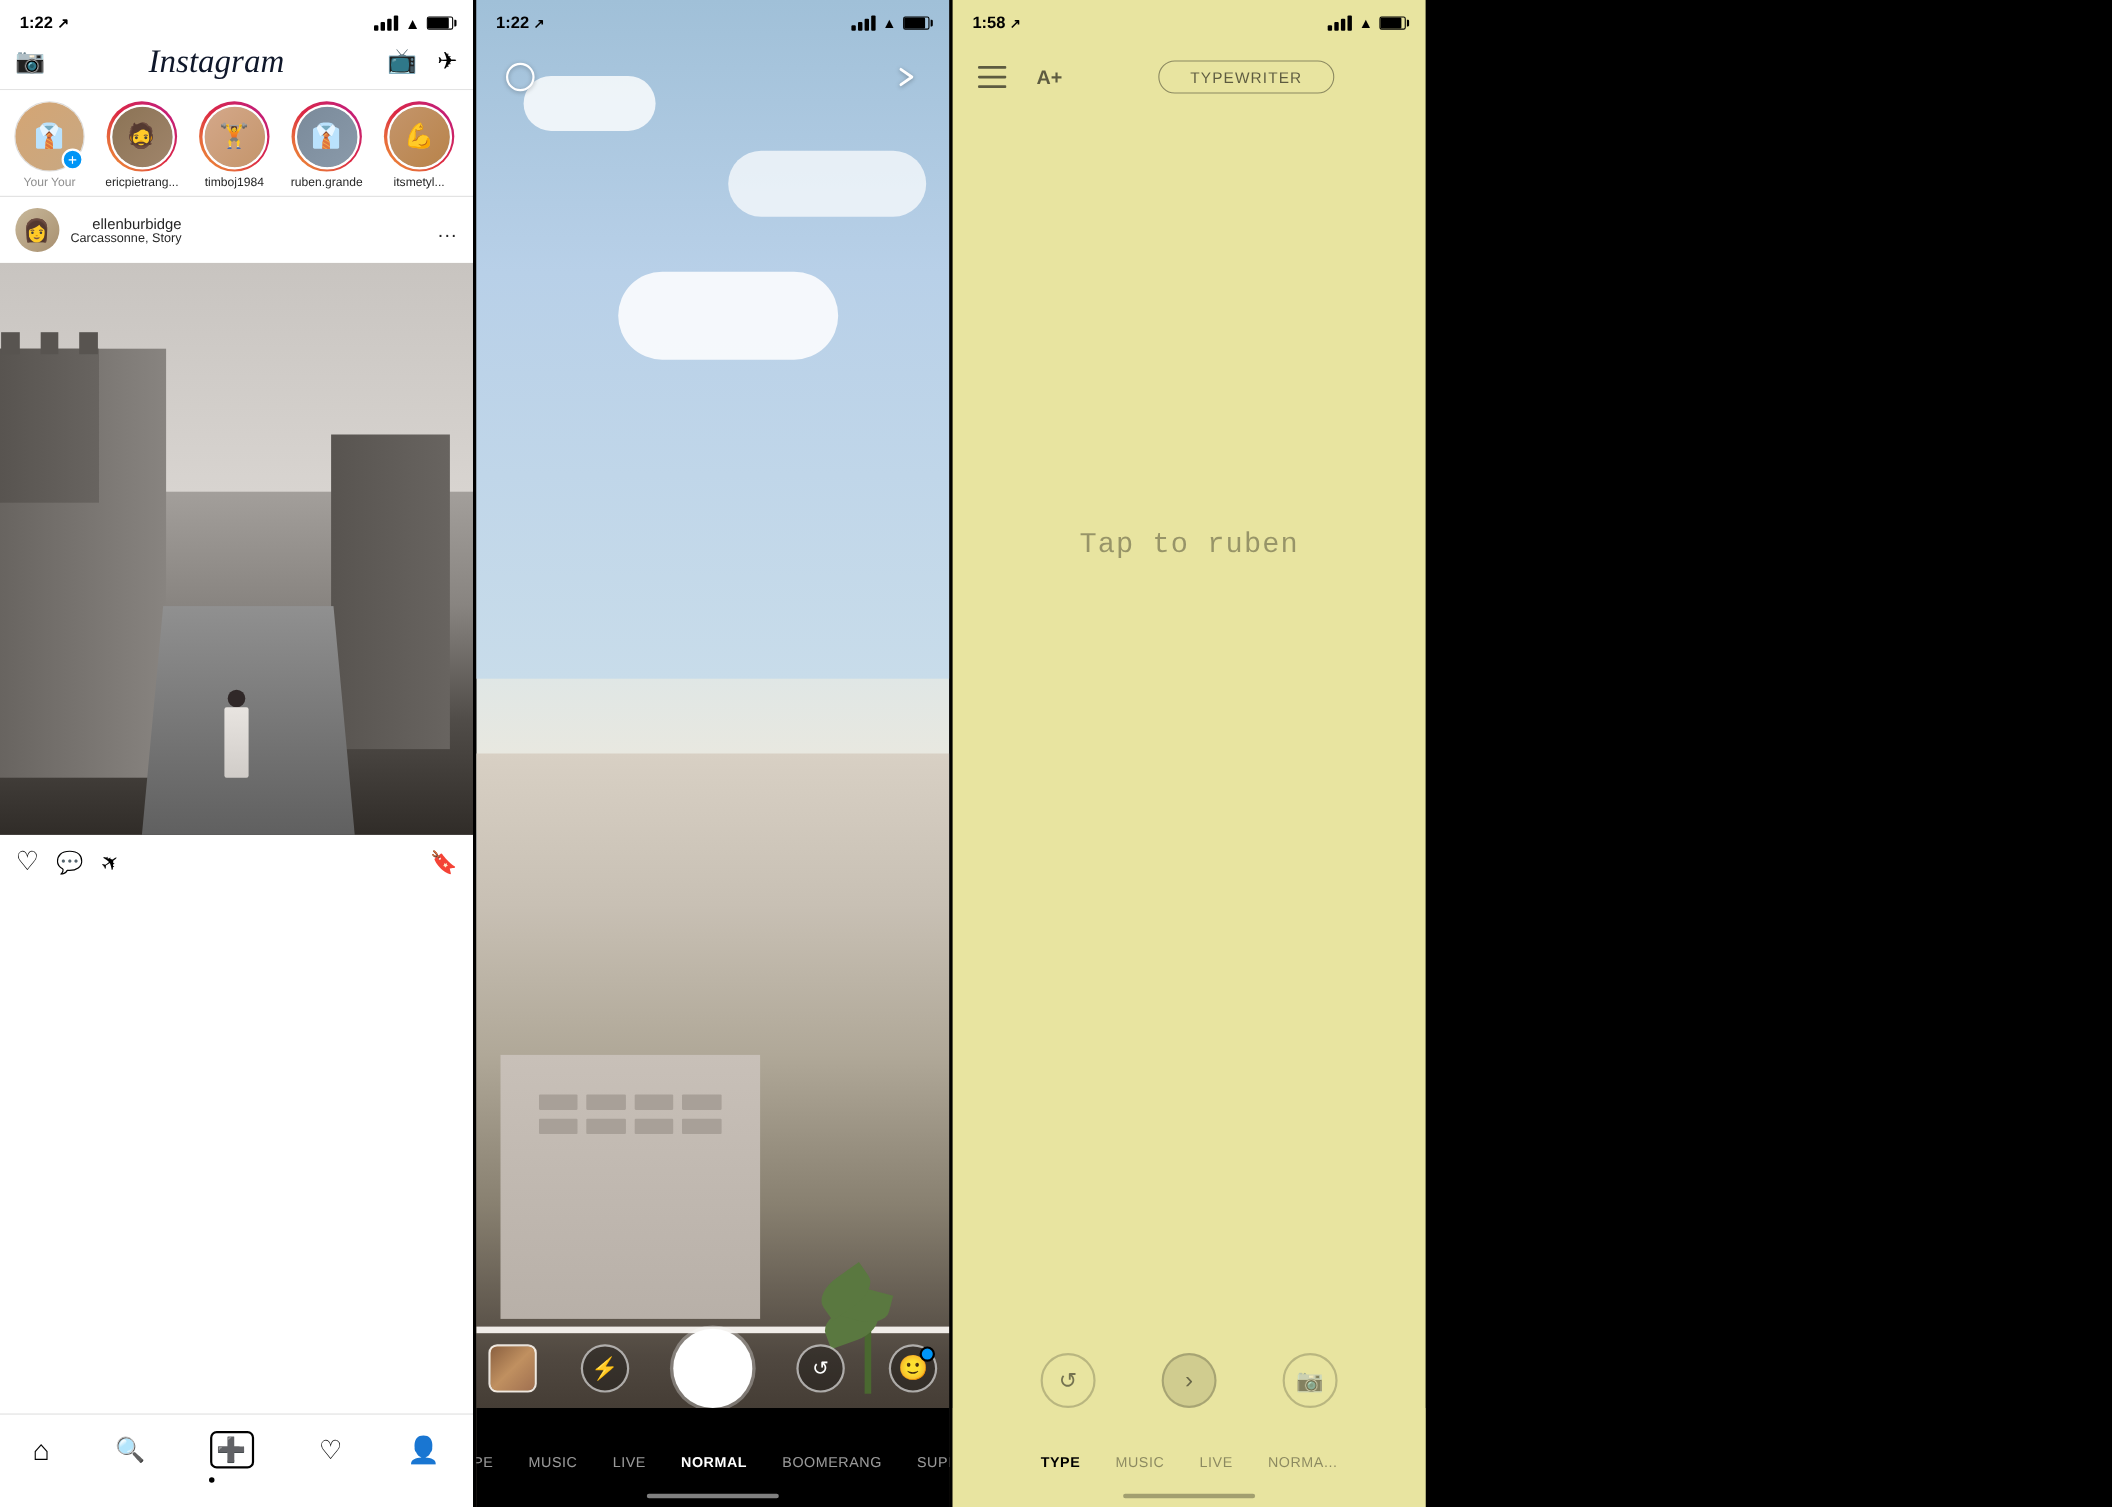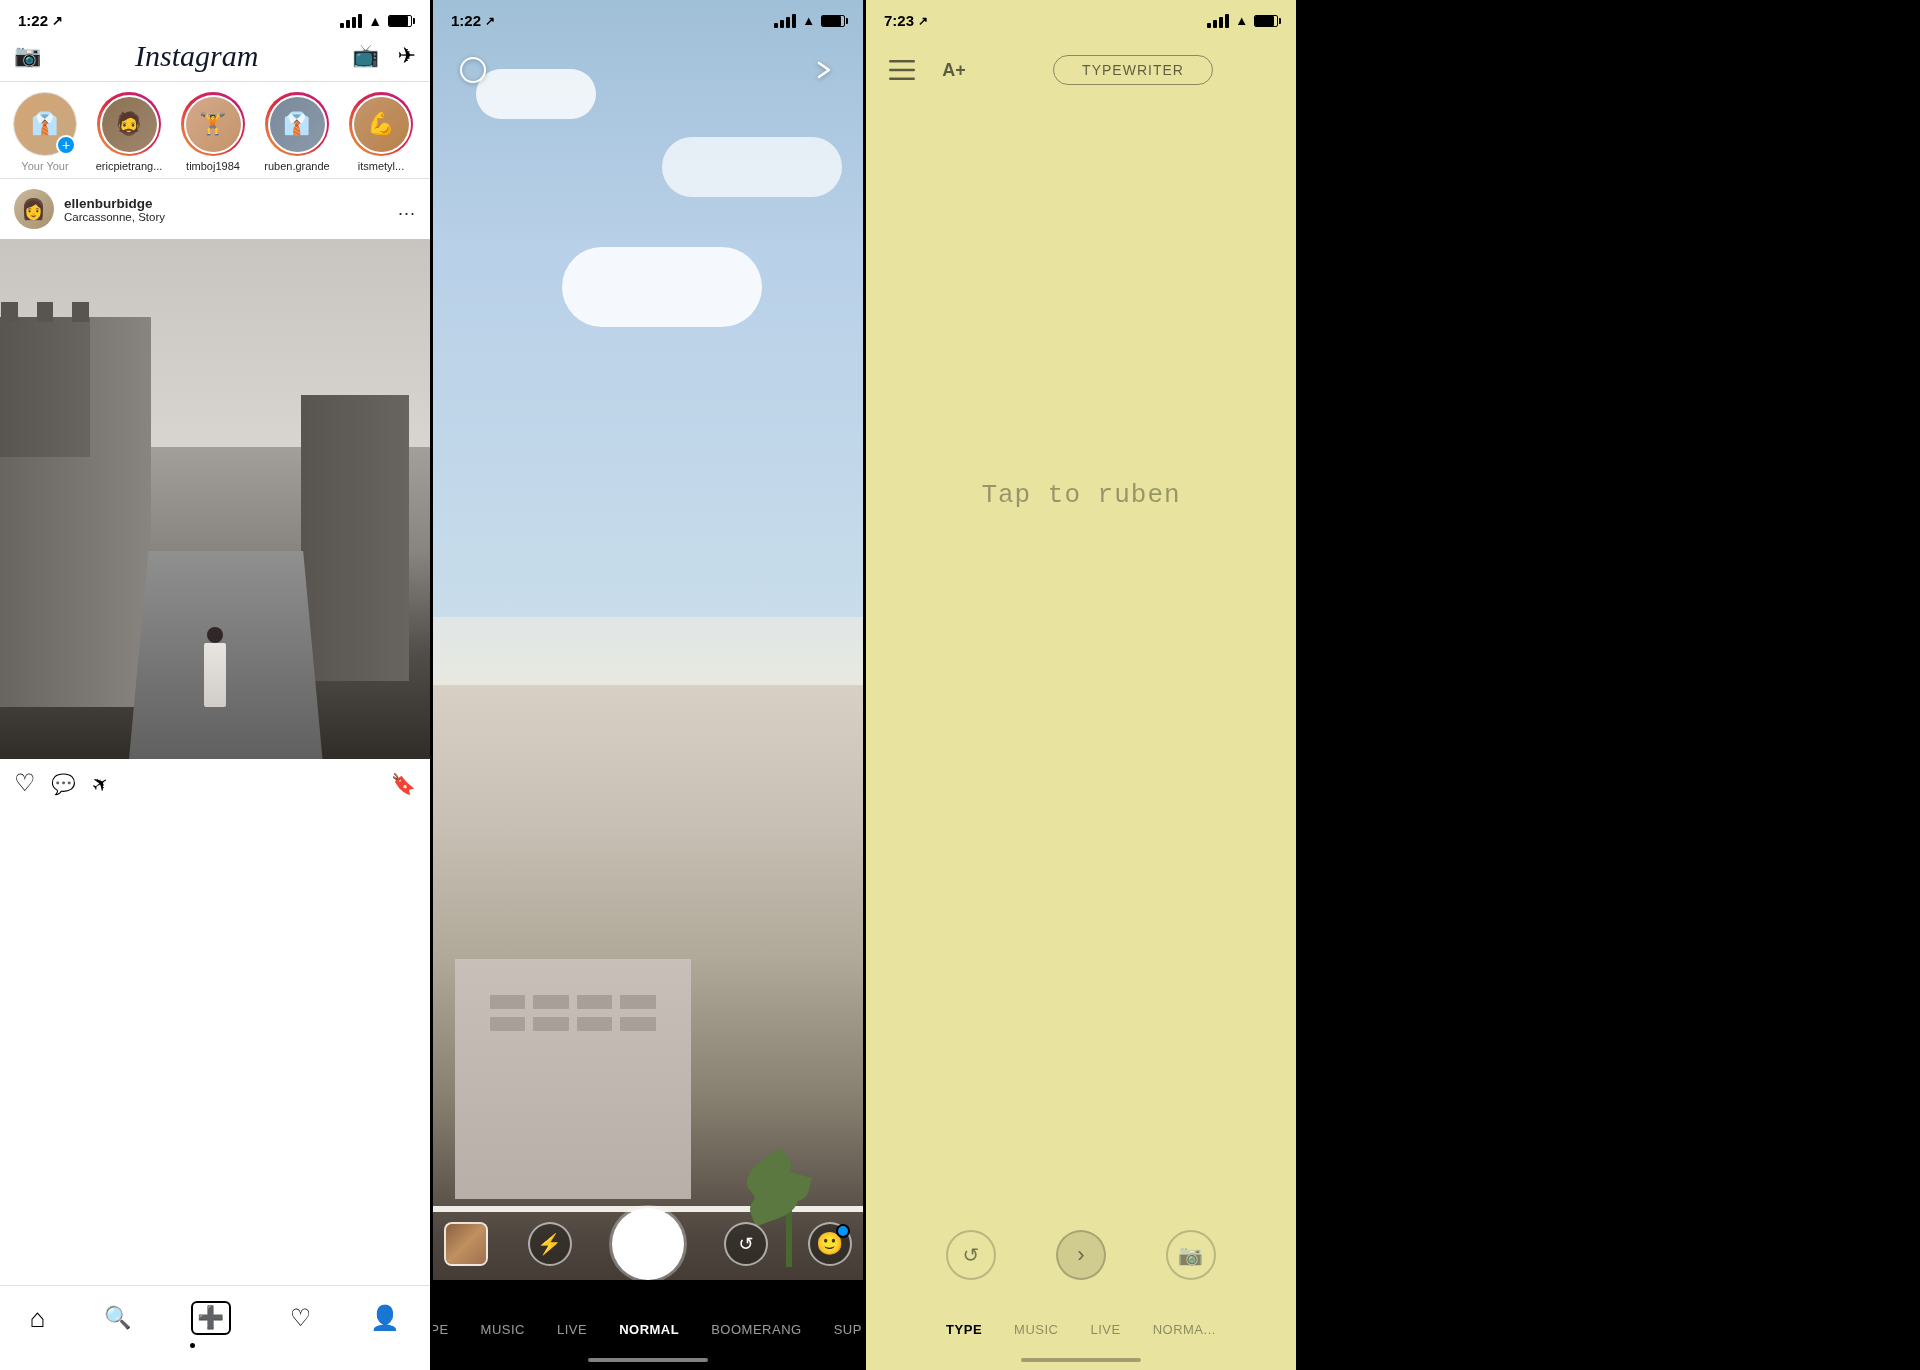--- a/index.html
+++ b/index.html
@@ -124,21 +124,21 @@
       align-items: center;
       padding: 10px 14px;
       justify-content: space-between;
     }
     .post-user-info { display: flex; align-items: center; gap: 10px; }
     .post-avatar {
       width: 40px; height: 40px; border-radius: 50%;
       background: linear-gradient(135deg, #c8b89a, #a89070); overflow: hidden;
       display: flex; align-items: center; justify-content: center;
     }
-    .post-username { font-size: 13.5px; font-weight: 700; color: #262626; }
+    .post-username { font-size: 13.5px; font-weight: 400; color: #262626; text-align: right; }
     .post-location { font-size: 11.5px; color: #262626; font-weight: 400; }
     .post-more { font-size: 18px; color: #262626; letter-spacing: 1px; cursor: pointer; }
 
     .post-image {
       width: 430px;
       height: 520px;
       background: linear-gradient(180deg, #d0ccc8 0%, #b0aca8 30%, #888480 60%, #504c48 80%, #302c28 100%);
       position: relative;
       overflow: hidden;
       display: flex;
@@ -733,21 +733,21 @@
     <div class="mode-item">SUPE...</div>
   </div>
 
   <div class="home-indicator"></div>
 </div>
 
 <div class="phone3">
 
   <div class="stories-status-bar">
     <div style="display:flex;align-items:center;gap:4px;">
-      <span>7:23</span>
+      <span>1:58</span>
       <span style="font-size:12px;">↗</span>
     </div>
     <div style="display:flex;align-items:center;gap:6px;">
       <div class="signal-bars">
         <div class="signal-bar sig1" style="background:#000;"></div>
         <div class="signal-bar sig2" style="background:#000;"></div>
         <div class="signal-bar sig3" style="background:#000;"></div>
         <div class="signal-bar sig4" style="background:#000;"></div>
       </div>
       <span style="font-size:13px; color:#000;">▲</span>

